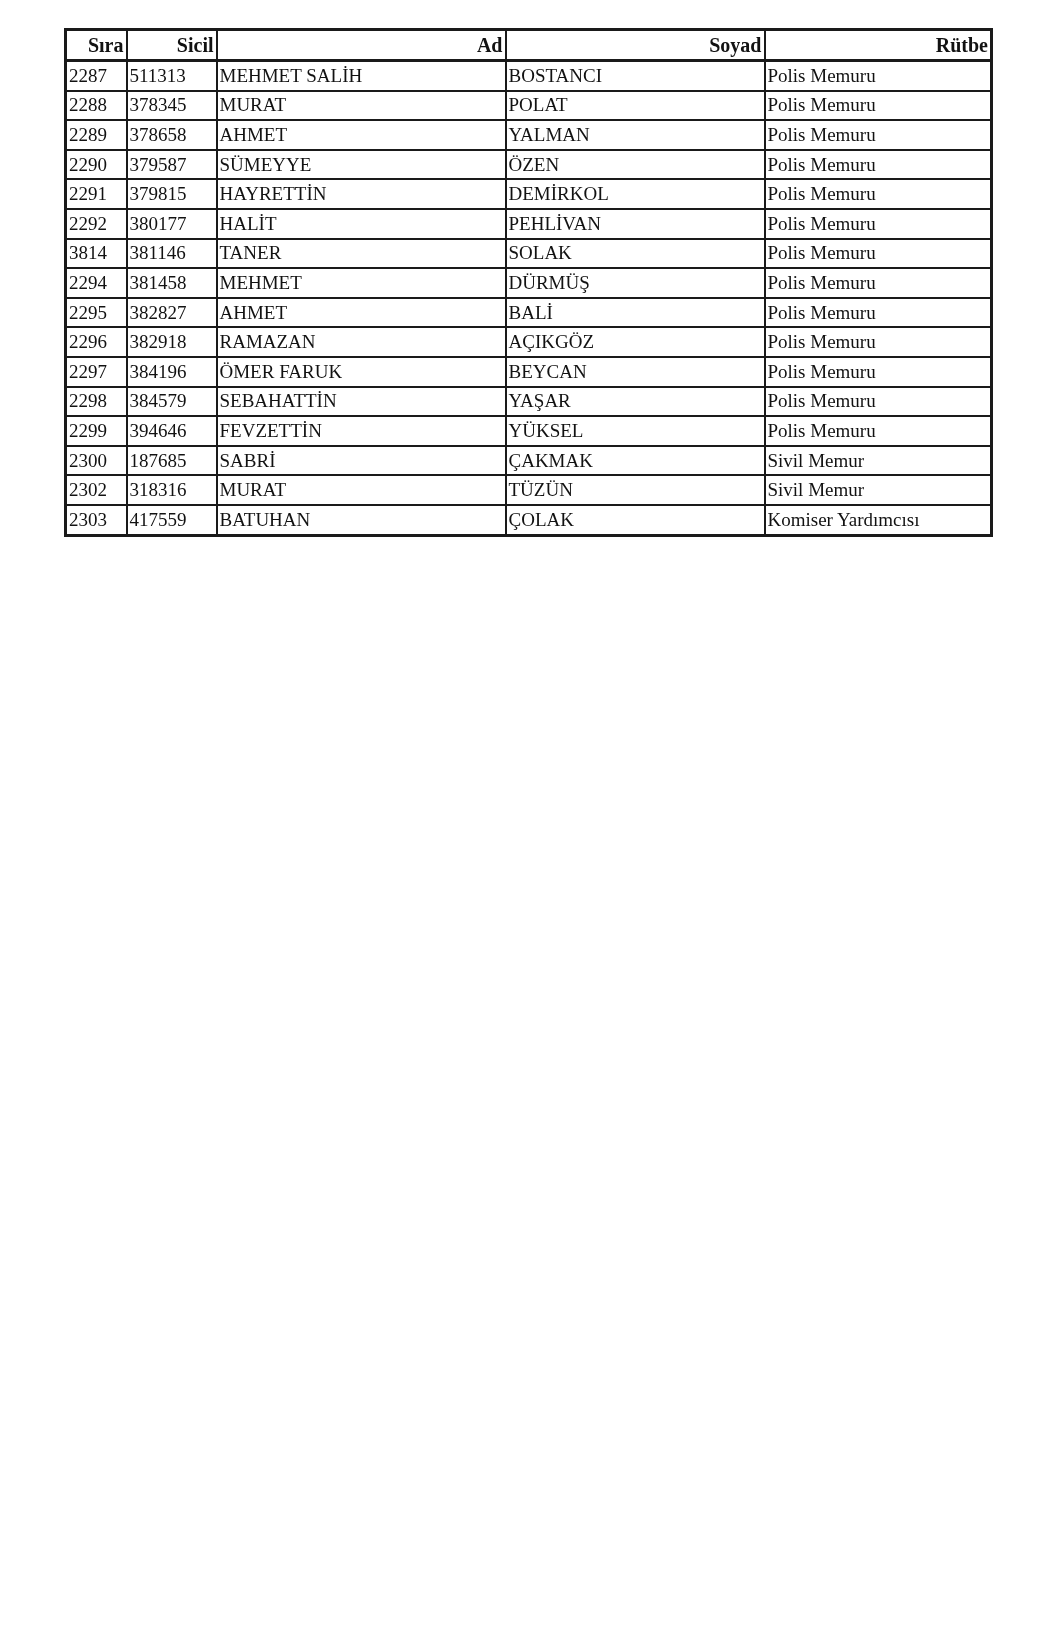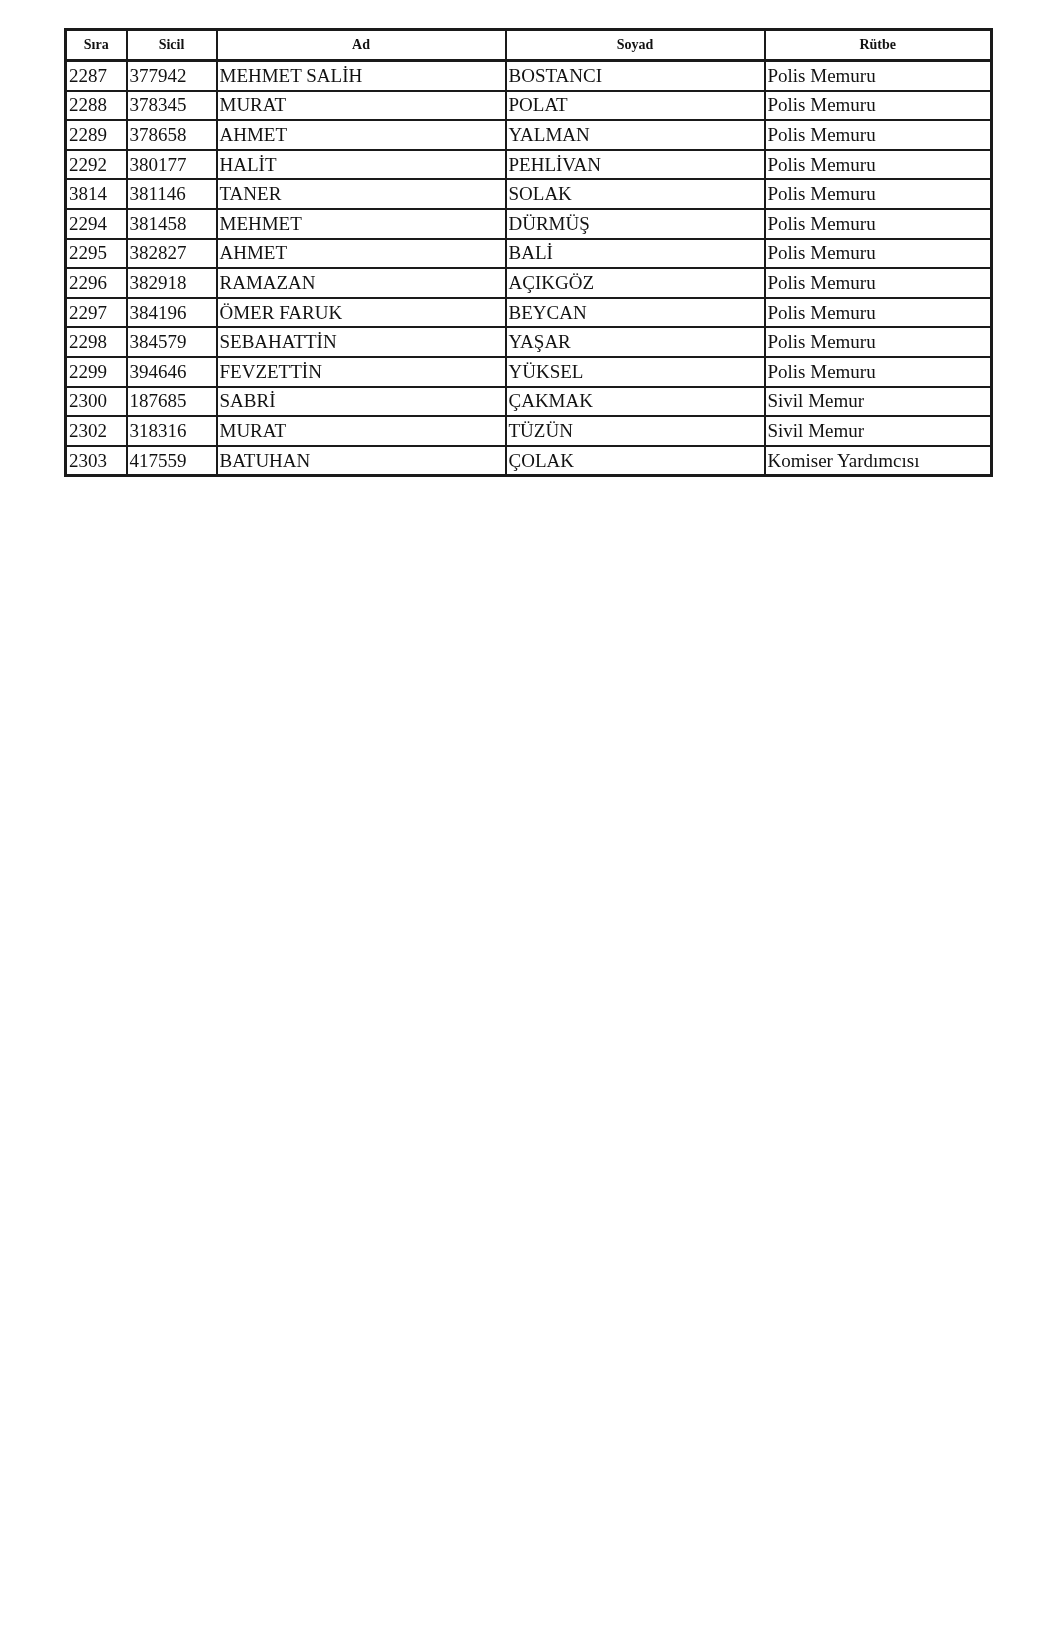--- a/index.html
+++ b/index.html
@@ -28,23 +28,23 @@
     table-layout: fixed;
     border: 3px solid #141414;
   }
   table.roster th,
   table.roster td {
     border: 2px solid #171717;
     overflow: hidden;
     white-space: nowrap;
   }
   table.roster thead th {
-    font-size: 14px;
+    font-size: 20px;
     font-weight: bold;
-    text-align: center;
+    text-align: right;
     height: 26px;
     padding: 1px 2px;
     border-bottom-width: 3px;
   }
   table.roster tbody td {
     font-size: 19px;
     height: 27.6px;
     padding: 0 2px;
   }
   td.c-sira, td.c-sicil {
@@ -76,37 +76,51 @@
           <th>Sıra</th>
           <th>Sicil</th>
           <th>Ad</th>
           <th>Soyad</th>
           <th>Rütbe</th>
         </tr>
     </thead>
     <tbody>
         <tr>
           <td class="c-sira">2287</td>
-          <td class="c-sicil">377942</td>
+          <td class="c-sicil">511313</td>
           <td class="c-ad">MEHMET SALİH</td>
           <td class="c-soyad">BOSTANCI</td>
           <td class="c-rutbe">Polis Memuru</td>
         </tr>
         <tr>
           <td class="c-sira">2288</td>
           <td class="c-sicil">378345</td>
           <td class="c-ad">MURAT</td>
           <td class="c-soyad">POLAT</td>
           <td class="c-rutbe">Polis Memuru</td>
         </tr>
         <tr>
           <td class="c-sira">2289</td>
           <td class="c-sicil">378658</td>
           <td class="c-ad">AHMET</td>
           <td class="c-soyad">YALMAN</td>
+          <td class="c-rutbe">Polis Memuru</td>
+        </tr>
+        <tr>
+          <td class="c-sira">2290</td>
+          <td class="c-sicil">379587</td>
+          <td class="c-ad">SÜMEYYE</td>
+          <td class="c-soyad">ÖZEN</td>
+          <td class="c-rutbe">Polis Memuru</td>
+        </tr>
+        <tr>
+          <td class="c-sira">2291</td>
+          <td class="c-sicil">379815</td>
+          <td class="c-ad">HAYRETTİN</td>
+          <td class="c-soyad">DEMİRKOL</td>
           <td class="c-rutbe">Polis Memuru</td>
         </tr>
         <tr>
           <td class="c-sira">2292</td>
           <td class="c-sicil">380177</td>
           <td class="c-ad">HALİT</td>
           <td class="c-soyad">PEHLİVAN</td>
           <td class="c-rutbe">Polis Memuru</td>
         </tr>
         <tr>

